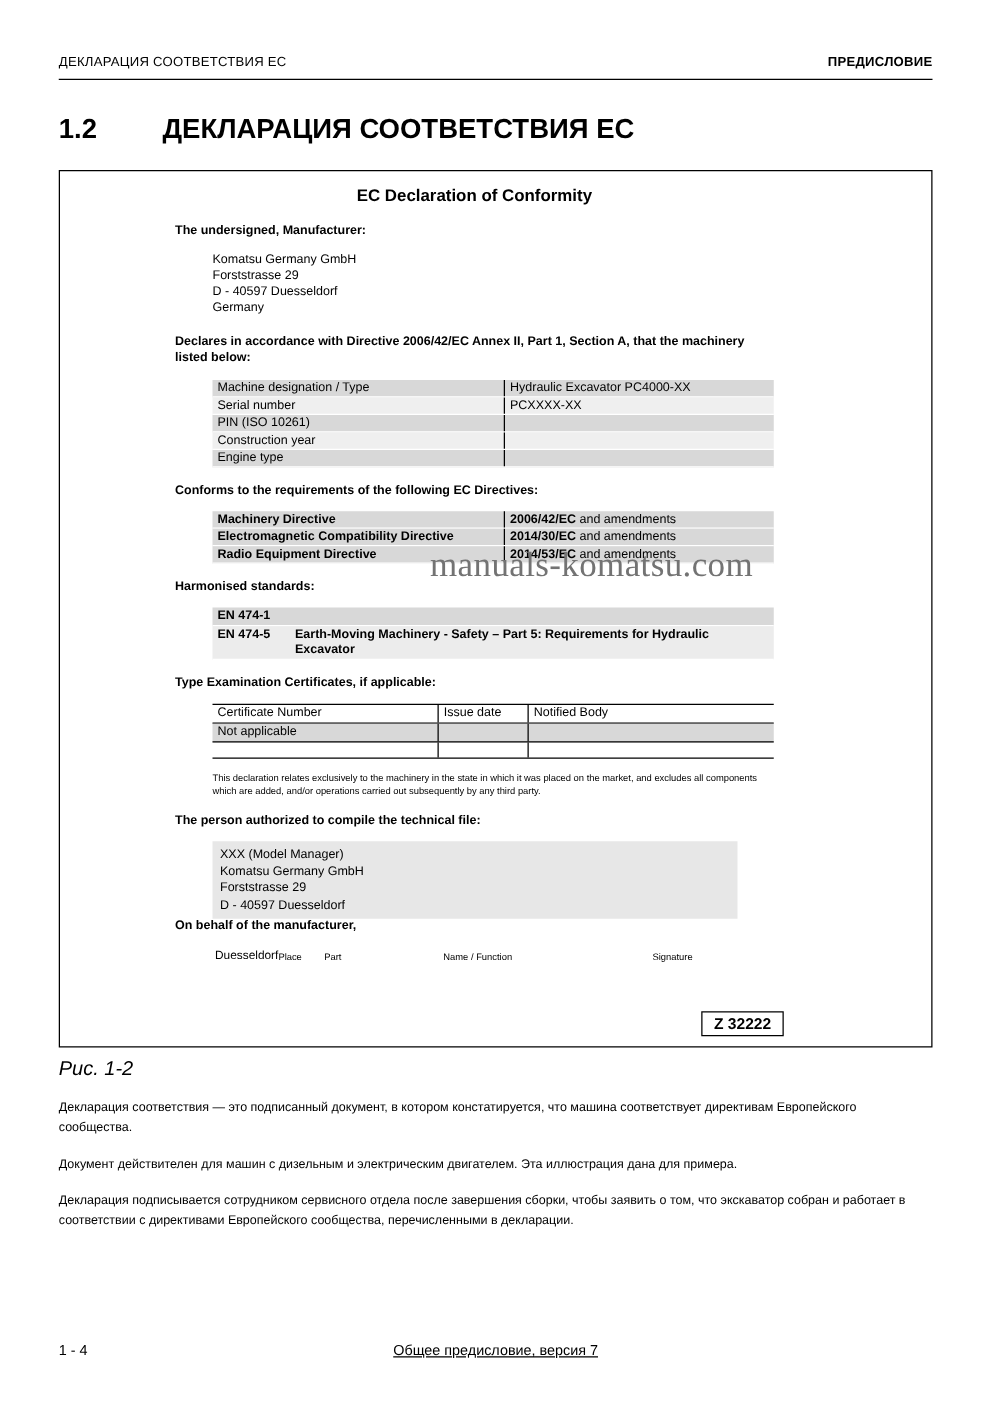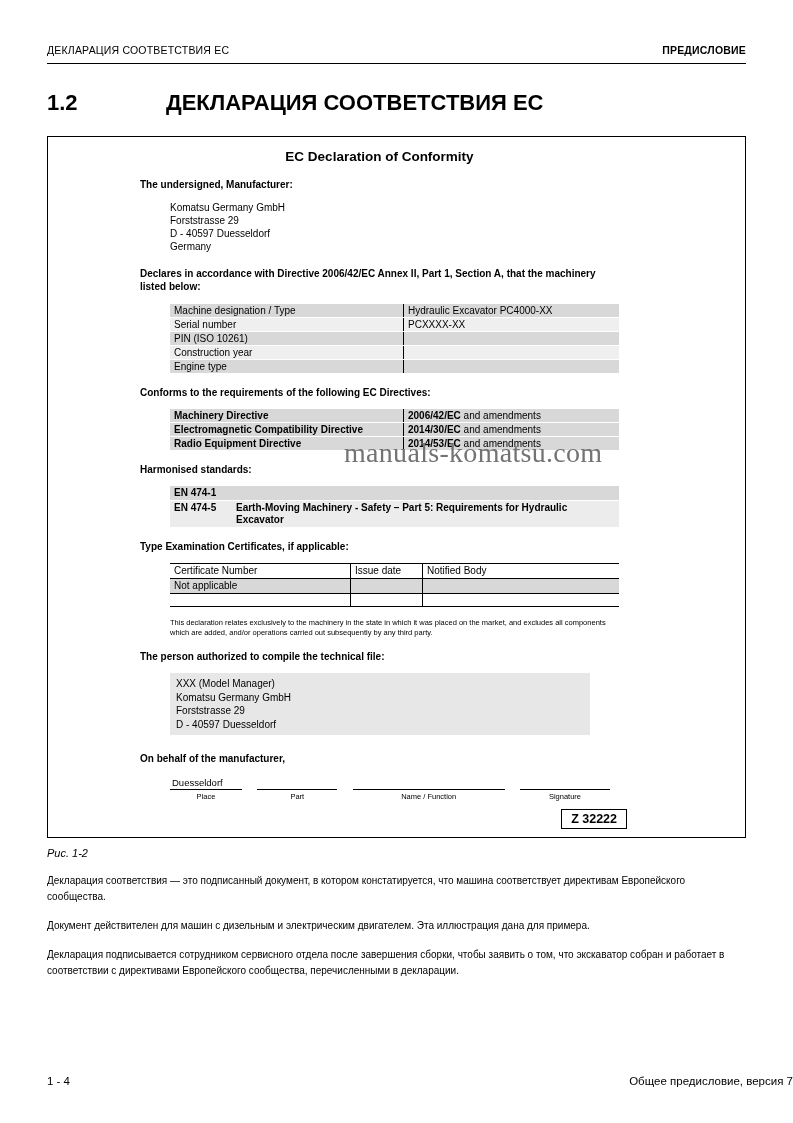--- a/index.html
+++ b/index.html
@@ -18,21 +18,20 @@
     border-bottom: 1.5px solid #000;
     font-size: 10.5px;
   }
   .rh-left { letter-spacing: 0.2px; }
   .rh-right { font-weight: bold; letter-spacing: 0.2px; }
 
   .section-heading {
     margin: 26px 47px 0 47px;
     font-size: 22px; font-weight: bold;
     display: flex;
-    gap: 36px;
   }
   .sec-num { width: 83px; flex: 0 0 83px; }
 
   .decl-box {
     position: relative;
     margin: 20px 47px 0 47px;
     height: 702px;
     border: 1px solid #000;
     background: #fff;
   }
@@ -77,29 +76,28 @@
   .cert-row .c3 { flex: 1; border-left: 1px solid #000; padding: 1px 4px; line-height: 12px; }
   .cert-header { border-bottom: 1px solid #000; }
   .cert-na { background: #d8d8d8; border-bottom: 1px solid #000; }
   .cert-empty { height: 12px; }
 
   .disclaimer { font-size: 7.5px; line-height: 9.5px; margin-bottom: 14px; width: 440px; }
 
   .person-block {
     background: #e7e7e7;
     padding: 4px 6px;
-    margin-bottom: 18px;
     line-height: 13.5px;
     width: 420px;
   }
 
   .behalf { font-weight: bold; margin-bottom: 12px; }
 
   .sig-row { display: flex; justify-content: space-between; width: 440px; margin-top: 4px; }
-  .sig-col { display: flex; flex-direction: column; }
+  .sig-col { display: flex; flex-direction: row; }
   .sig-col.w1 { width: 72px; }
   .sig-col.w2 { width: 80px; }
   .sig-col.w3 { width: 152px; }
   .sig-col.w4 { width: 90px; }
   .sig-val { height: 12px; font-size: 9.5px; padding-left: 2px; }
   .sig-line { border-top: 1px solid #000; }
   .sig-label { font-size: 7.5px; text-align: center; padding-top: 1px; }
 
   .fig-number {
     position: absolute;
@@ -118,33 +116,33 @@
     color: #737373;
     letter-spacing: 0.3px;
     z-index: 5;
     white-space: nowrap;
     pointer-events: none;
   }
 
   .fig-caption {
     margin: 9px 47px 0 47px;
     font-style: italic;
-    font-size: 11px;
+    font-size: 16px;
   }
   .body-text { margin: 14px 47px 0 47px; }
   .body-text p { font-size: 10px; line-height: 16px; margin-bottom: 13px; text-align: left; }
 
   .page-footer {
     position: absolute;
     left: 0; right: 0; bottom: 32px;
     height: 16px;
     font-size: 11.5px;
   }
   .footer-page { position: absolute; left: 47px; }
-  .footer-center { position: absolute; left: 0; right: 0; text-align: right; }
+  .footer-center { position: absolute; left: 0; right: 0; text-align: center; text-decoration: underline; }
 </style>
 </head>
 <body>
 
 <div>
 
   <header class="running-header">
     <span class="rh-left">ДЕКЛАРАЦИЯ СООТВЕТСТВИЯ ЕС</span>
     <span class="rh-right">ПРЕДИСЛОВИЕ</span>
   </header>

